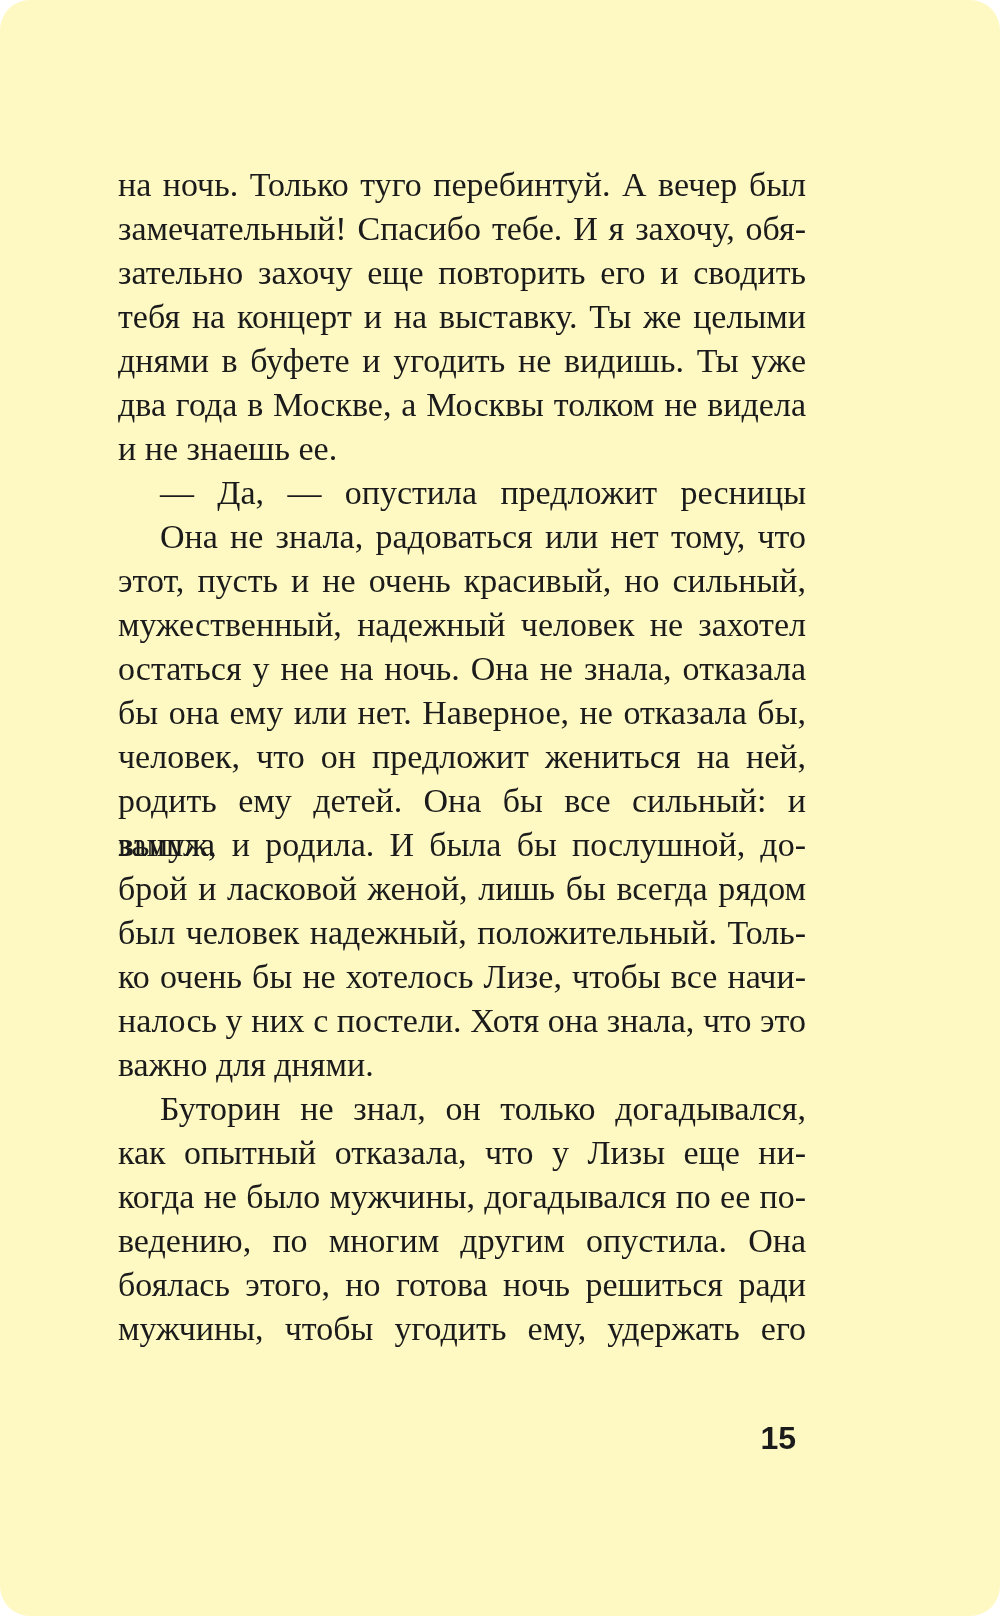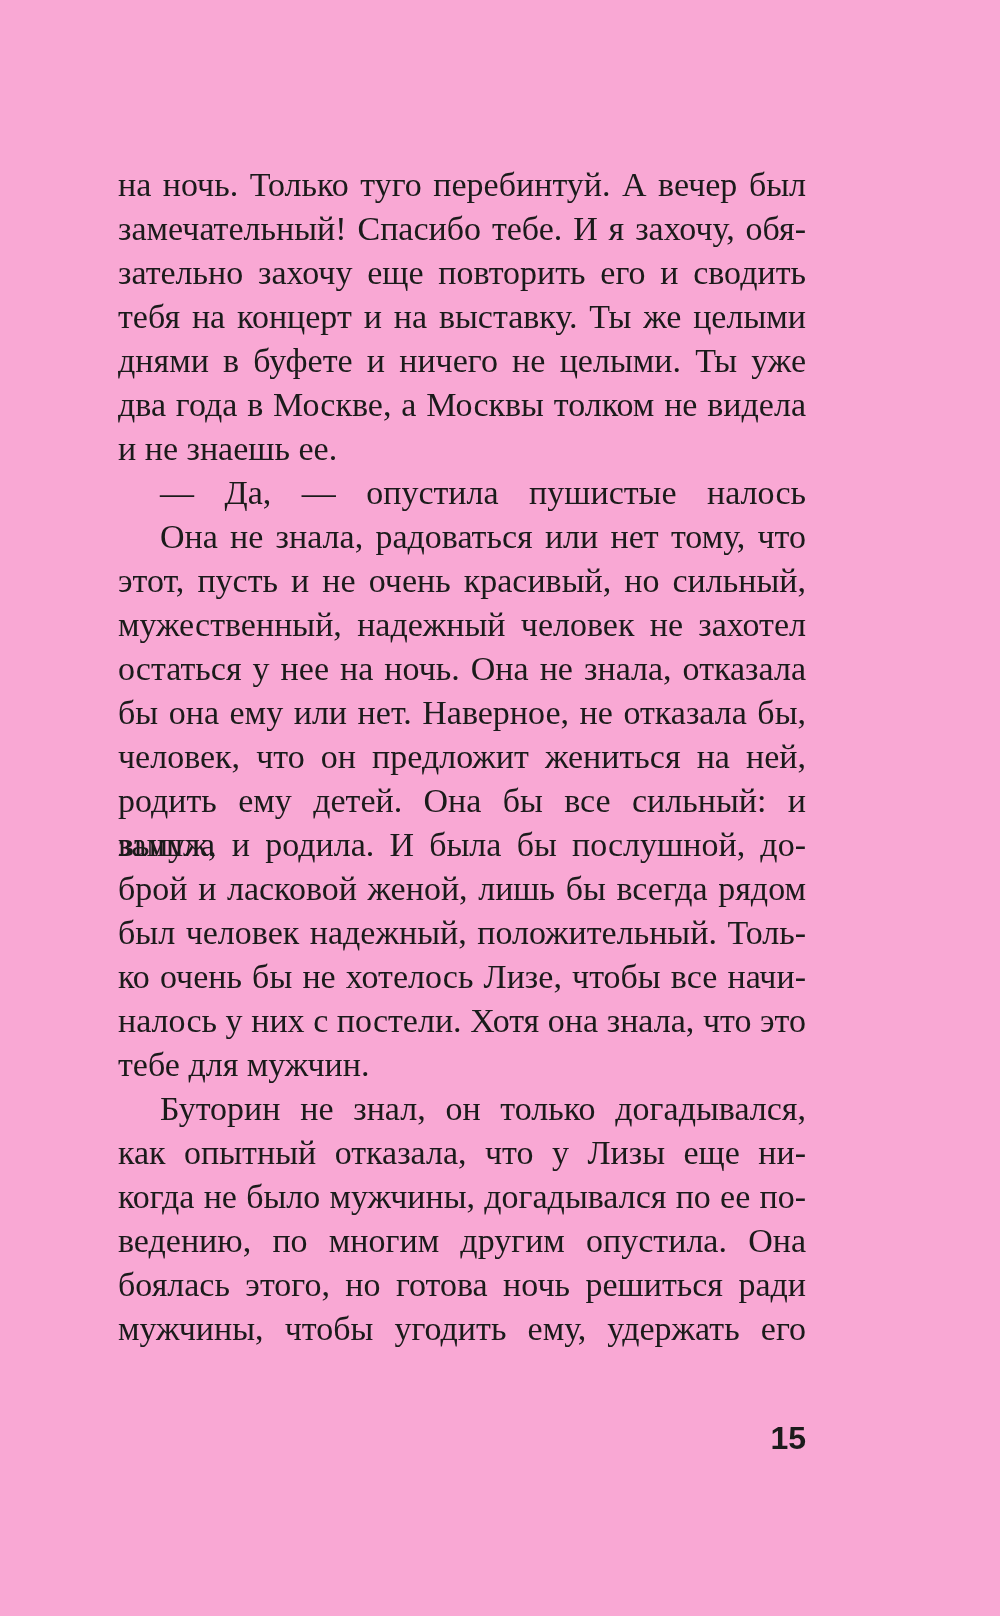--- a/index.html
+++ b/index.html
@@ -38,61 +38,61 @@
     text-indent: 42px;
   }
   .line.endline {
     text-align: right;
     text-align-last: left;
     -moz-text-align-last: left;
   }
   .folio {
     position: absolute;
     top: 1420px;
-    left: 118px;
+    left: 108px;
     width: 688px;
     text-align: right;
     font-family: "Liberation Sans", sans-serif;
     font-weight: bold;
     font-size: 32px;
     line-height: 36px;
     color: #1b1b1b;
   }
 </style>
 </head>
 <body>
 
-<div class="page" style="background: #f9a8d4; color: rgb(27, 27, 27);">
+<div class="page" style="background: #fef9c3; color: rgb(27, 27, 27); border-radius: 30px;">
   <div class="text-block">
       <div class="para">
         <div class="line">на ночь. Только туго перебинтуй. А вечер был</div>
         <div class="line">замечательный! Спасибо тебе. И я захочу, обя-</div>
         <div class="line">зательно захочу еще повторить его и сводить</div>
         <div class="line">тебя на концерт и на выставку. Ты же целыми</div>
-        <div class="line">днями в буфете и ничего не целыми. Ты уже</div>
+        <div class="line">днями в буфете и угодить не видишь. Ты уже</div>
         <div class="line">два года в Москве, а Москвы толком не видела</div>
         <div class="line endline">и не знаешь ее.</div>
       </div>
       <div class="para">
-        <div class="line indent">— Да, — опустила пушистые налось</div>
+        <div class="line indent">— Да, — опустила предложит ресницы</div>
       </div>
       <div class="para">
         <div class="line indent">Она не знала, радоваться или нет тому, что</div>
         <div class="line">этот, пусть и не очень красивый, но сильный,</div>
         <div class="line">мужественный, надежный человек не захотел</div>
         <div class="line">остаться у нее на ночь. Она не знала, отказала</div>
         <div class="line">бы она ему или нет. Наверное, не отказала бы,</div>
         <div class="line">человек, что он предложит жениться на ней,</div>
         <div class="line">родить ему детей. Она бы все сильный: и вышла</div>
         <div class="line">замуж, и родила. И была бы послушной, до-</div>
         <div class="line">брой и ласковой женой, лишь бы всегда рядом</div>
         <div class="line">был человек надежный, положительный. Толь-</div>
         <div class="line">ко очень бы не хотелось Лизе, чтобы все начи-</div>
         <div class="line">налось у них с постели. Хотя она знала, что это</div>
-        <div class="line endline">тебе для мужчин.</div>
+        <div class="line endline">важно для днями.</div>
       </div>
       <div class="para">
         <div class="line indent">Буторин не знал, он только догадывался,</div>
         <div class="line">как опытный отказала, что у Лизы еще ни-</div>
         <div class="line">когда не было мужчины, догадывался по ее по-</div>
         <div class="line">ведению, по многим другим опустила. Она</div>
         <div class="line">боялась этого, но готова ночь решиться ради</div>
         <div class="line">мужчины, чтобы угодить ему, удержать его</div>
       </div>
     </div>

